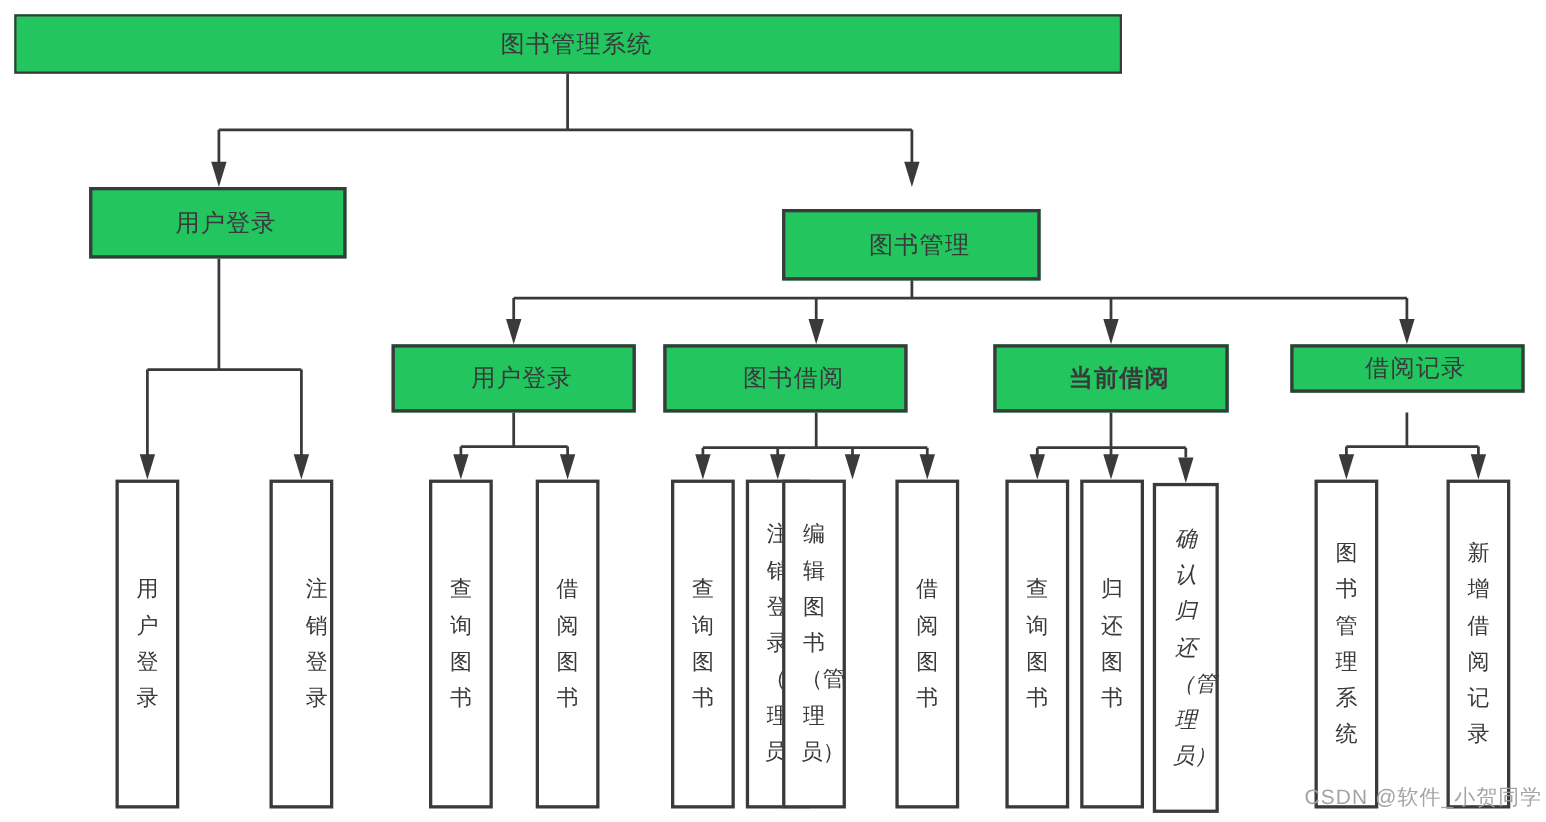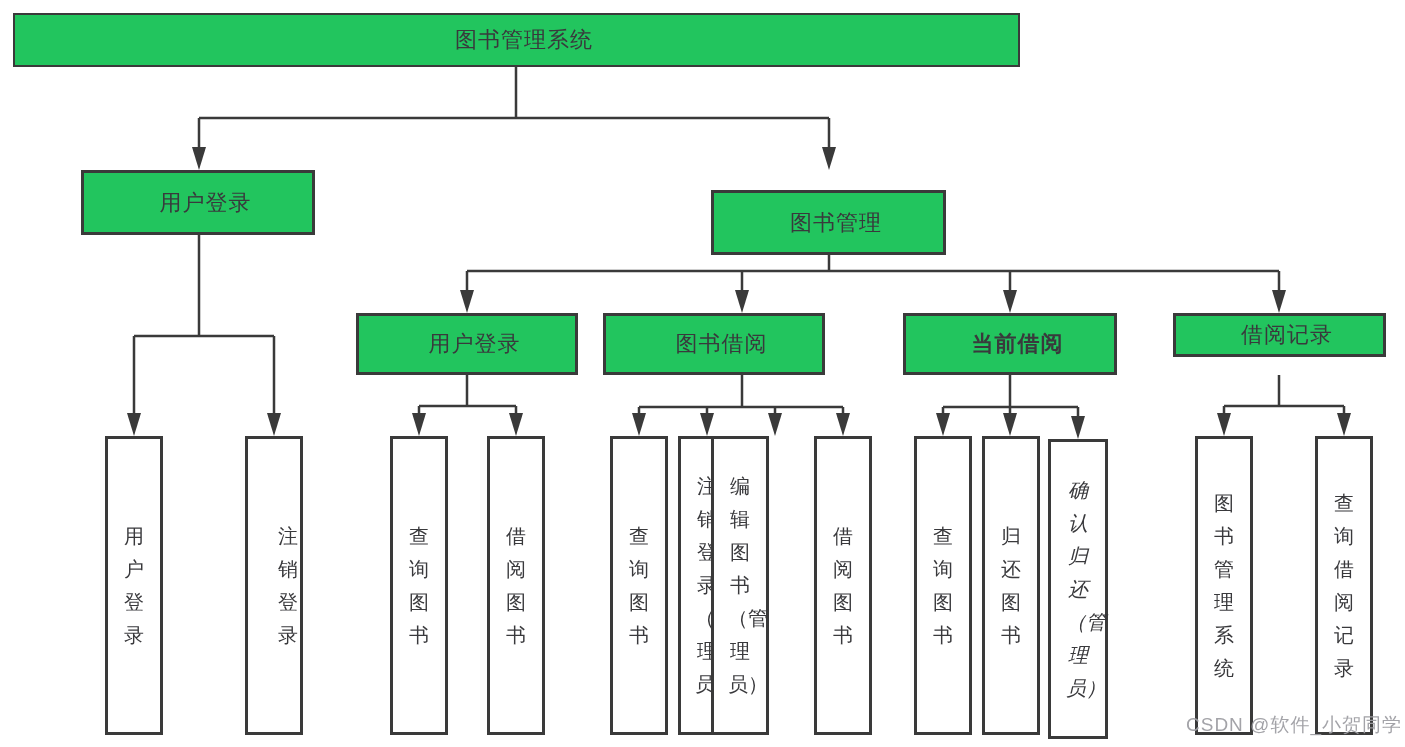--- a/index.html
+++ b/index.html
@@ -124,18 +124,18 @@
     <div class="vtext">归还图书</div>
   </div>
   <div class="leaf" style="left:1048px;top:439px;height:300px;width:60px;font-style:italic;">
     <div class="vtext">确认归还（管理员）</div>
   </div>
 
   <div class="leaf" style="left:1195px;">
     <div class="vtext">图书管理系统</div>
   </div>
   <div class="leaf" style="left:1315px;">
-    <div class="vtext">查询借阅记录</div>
+    <div class="vtext">新增借阅记录</div>
   </div>
 
   <div id="watermark">CSDN @软件_小贺同学</div>
 
 </div>
 
 </body></html>

